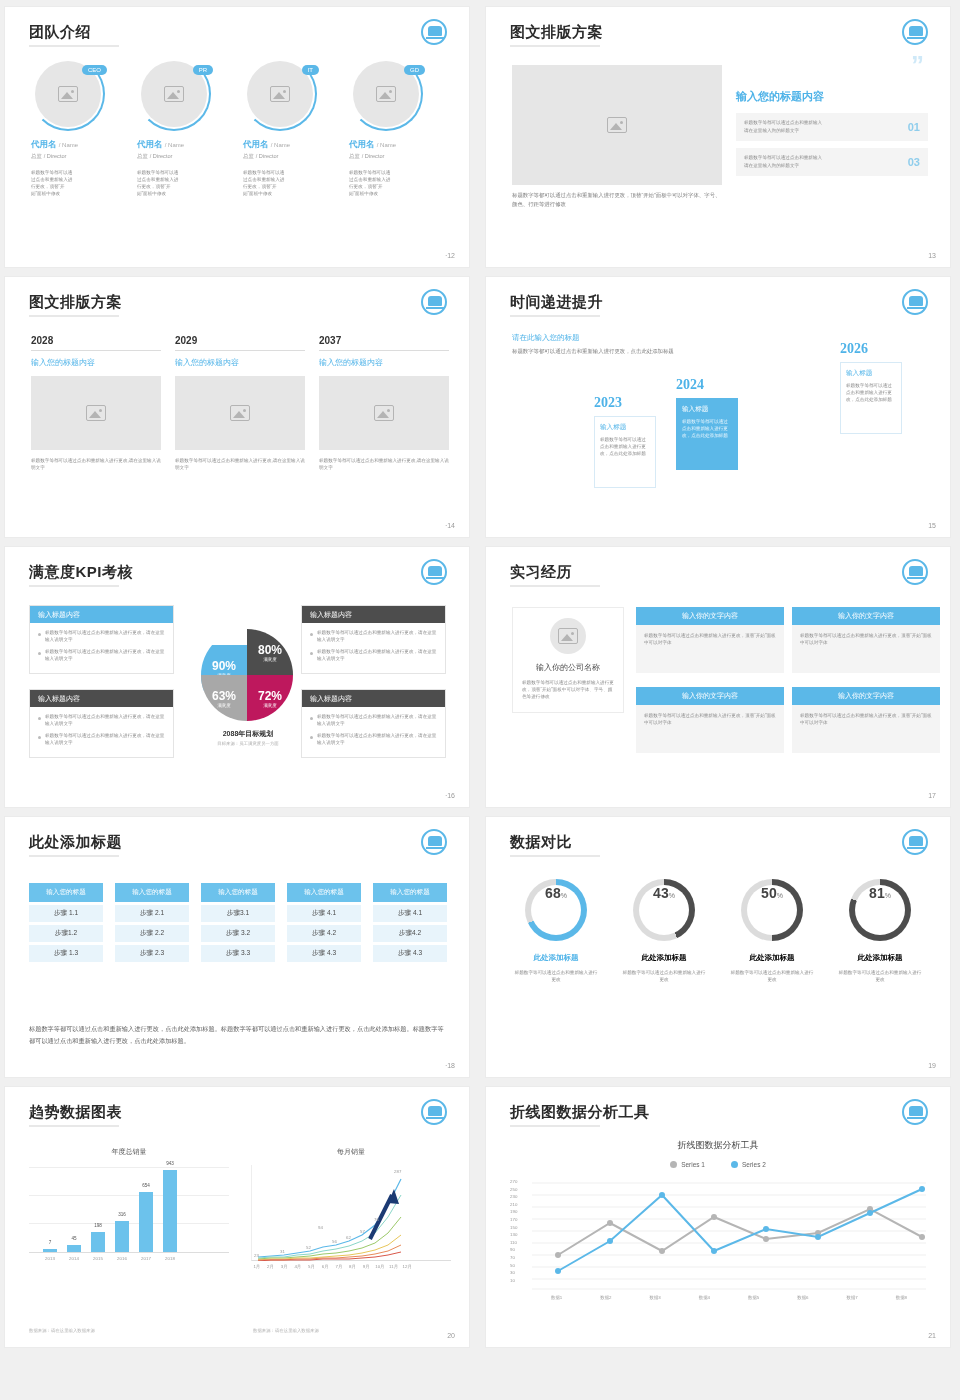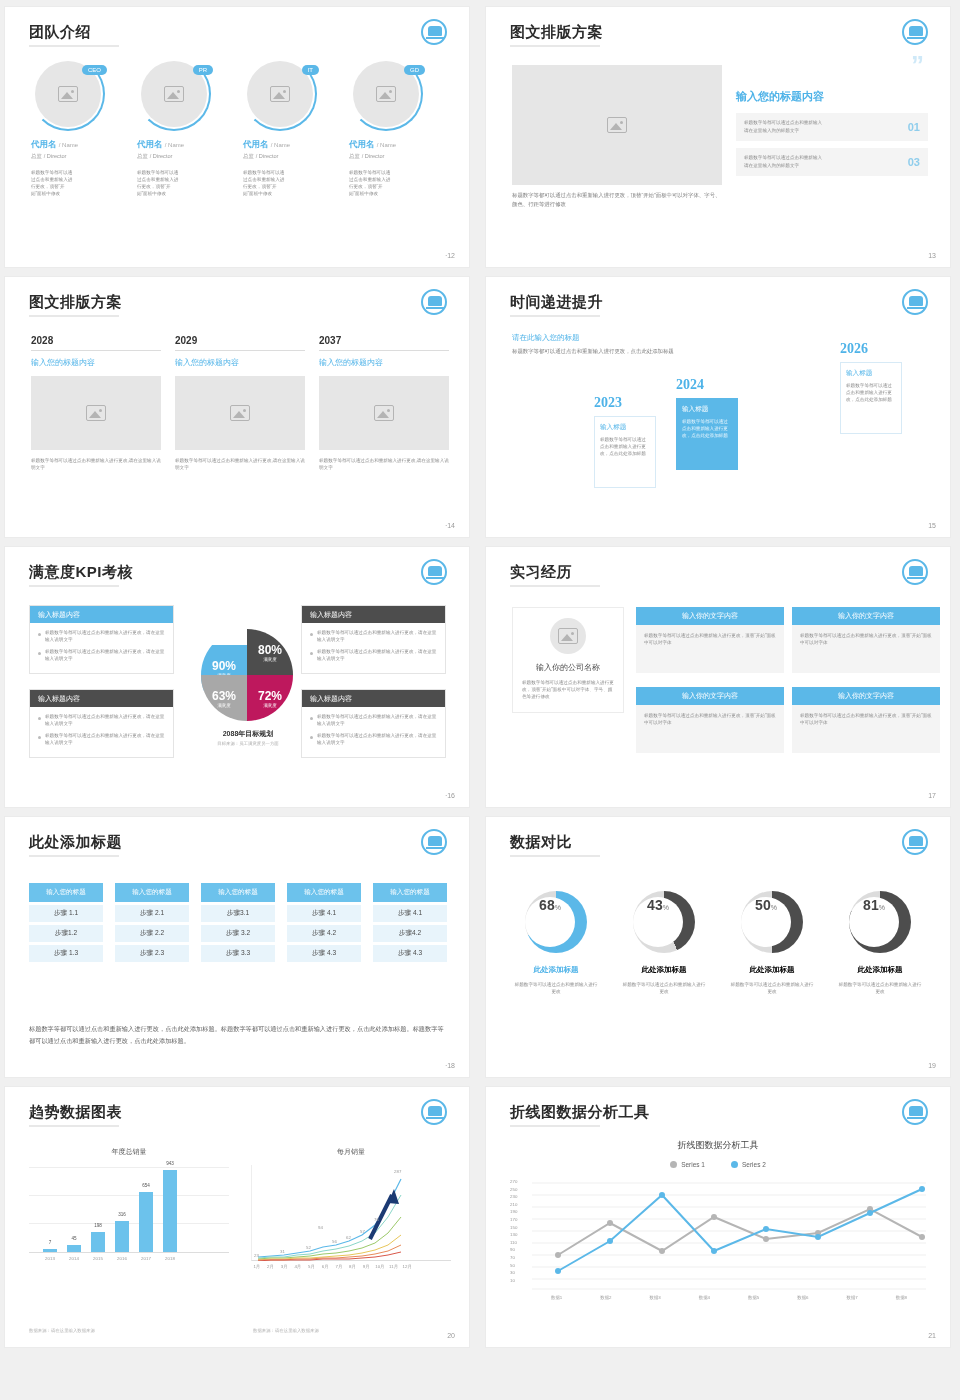--- a/index.html
+++ b/index.html
@@ -181,21 +181,21 @@
   .s17-cell .bd { background: #f4f4f4; padding: 7px 8px; height: 48px; }
 
   
   .step-col { position: absolute; width: 74px; }
   .step-hd { background: #6cc2ec; color: #fff; font-size: 6.6px; height: 19px; display: flex; align-items: center; justify-content: center; }
   .step-cell { background: #e8f4fb; height: 17px; display: flex; align-items: center; justify-content: center; font-size: 6.6px; color: #4a4a4a; margin-top: 3px; }
   .s18-foot { position: absolute; left: 24px; top: 206px; width: 420px; font-size: 6.2px; line-height: 1.9; color: #5c5c5c; }
 
   
   .ring-item { position: absolute; top: 62px; width: 96px; text-align: center; }
-  .ring { width: 62px; height: 62px; margin: 12px auto; border-radius: 50%; display:flex;align-items:center;position: relative; }
+  .ring { width: 62px; height: 62px; margin: 0 auto; border-radius: 50%; display:flex;align-items:center;justify-content:center; position: relative; }
   .ring .inner { width: 50px; height: 50px; background: #fff; border-radius: 50%; display:flex;align-items:baseline;justify-content:center; }
   .ring .pv { font-size: 14px; font-weight: bold; color: #444; }
   .ring .ps { font-size: 7px; color: #777; }
   .ring-title { margin-top: 12px; font-size: 7.5px; font-weight: bold; }
   .ring-desc { margin-top: 6px; padding: 0 6px; }
 
   
   .chart-title { text-align: center; font-size: 7px; color: #555; }
   .bar-area { position: absolute; display: flex; align-items: flex-end; gap: 10px; }
   .bar { width: 14px; background: #6cc2ec; position: relative; }

